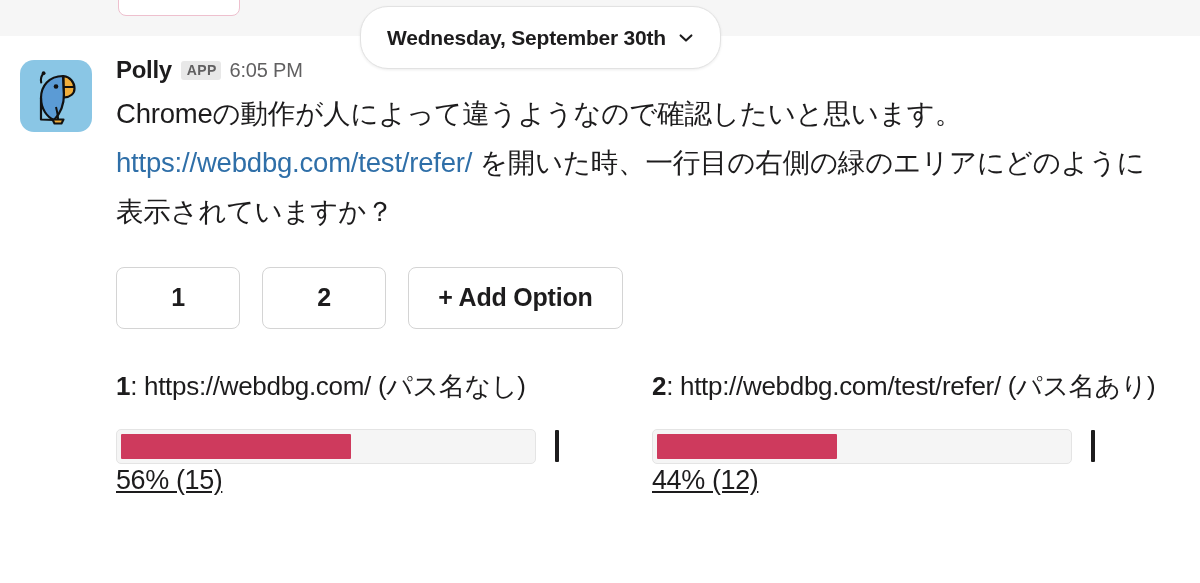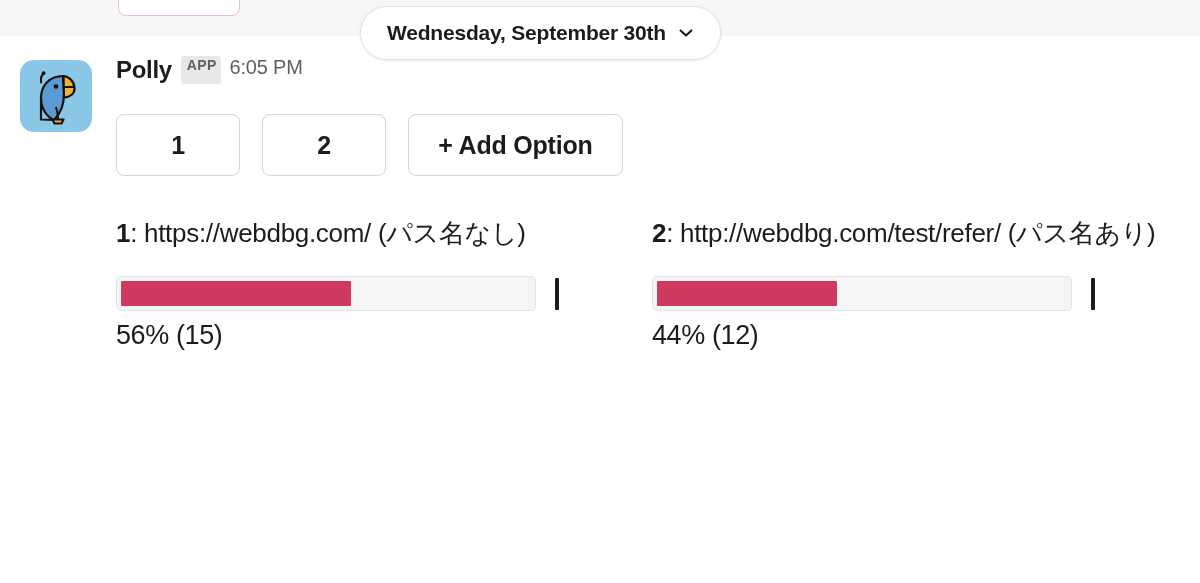--- a/index.html
+++ b/index.html
@@ -41,21 +41,21 @@
   }
 
   
   .date-divider {
     position: absolute;
     left: 360px;
     top: 6px;
     display: flex;
     align-items: center;
     gap: 12px;
-    height: 54px;
+    height: 63px;
     padding: 12px 26px;
     background: #ffffff;
     border: 1px solid #e2e2e2;
     border-radius: 28px;
     box-shadow: 0 1px 3px rgba(0,0,0,0.08);
     z-index: 20;
   }
   .date-divider-label {
     font-size: 21px;
     font-weight: 700;
@@ -95,20 +95,21 @@
 
   .msg-body {
     margin-left: 24px;
     flex: 1 1 auto;
     min-width: 0;
     padding-top: 4px;
   }
 
   .msg-header {
     display: flex;
+    align-items: center;
     gap: 9px;
     height: 28px;
   }
   .sender-name {
     font-size: 24px;
     font-weight: 700;
     letter-spacing: -0.3px;
     color: #1d1c1d;
   }
   .app-badge {
@@ -209,24 +210,25 @@
     border-radius: 1px;
   }
   .bar-tick {
     width: 4px;
     height: 32px;
     background: #1d1c1d;
     border-radius: 1px;
     flex: 0 0 4px;
   }
   .result-pct {
-    margin-top: 9px;
+    margin-top: 1px;
     font-size: 27px;
     color: #1d1c1d;
     letter-spacing: -0.4px;
+    text-decoration: underline;
   }
 </style>
 </head>
 <body>
 
 <div class="top-band">
   <div class="prev-button-stub"></div>
 </div>
 
 <div class="date-divider">
@@ -262,20 +264,21 @@
   </div>
 
   <div class="msg-body">
 
     <div class="msg-header">
       <span class="sender-name">Polly</span>
       <span class="app-badge">APP</span>
       <span class="timestamp">6:05 PM</span>
     </div>
 
+    <div class="msg-text"><span>Chromeの動作が人によって違うようなので確認したいと思います。</span><br><a href="#" class="msg-link" style="color: rgb(47, 111, 168);">https://webdbg.com/test/refer/</a><span> を開いた時、一行目の右側の緑のエリアにどのように表示されていますか？</span></div>
 
     <div class="vote-buttons">
       <button class="vote-btn">1</button>
       <button class="vote-btn">2</button>
       <button class="vote-btn add-option">+ Add Option</button>
     </div>
 
     <div class="results">
 
       <div class="result-col">

